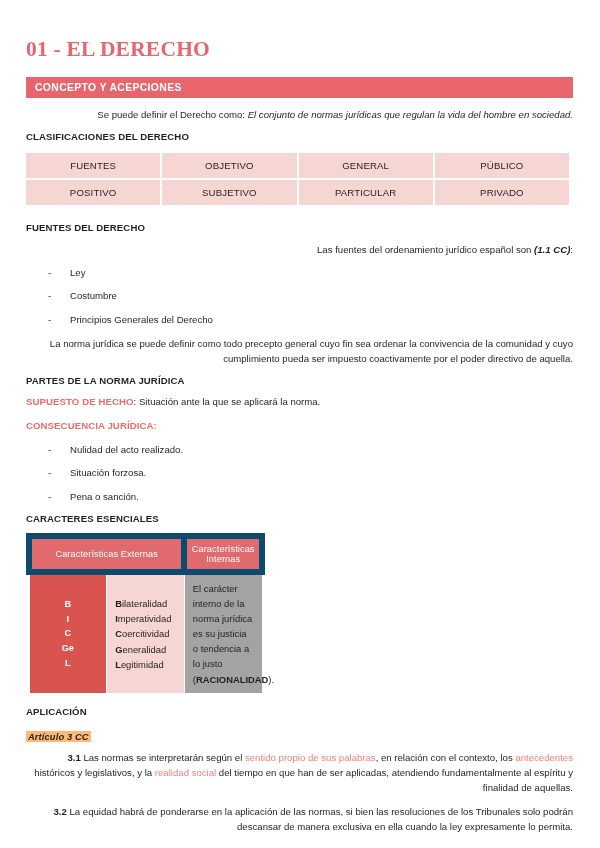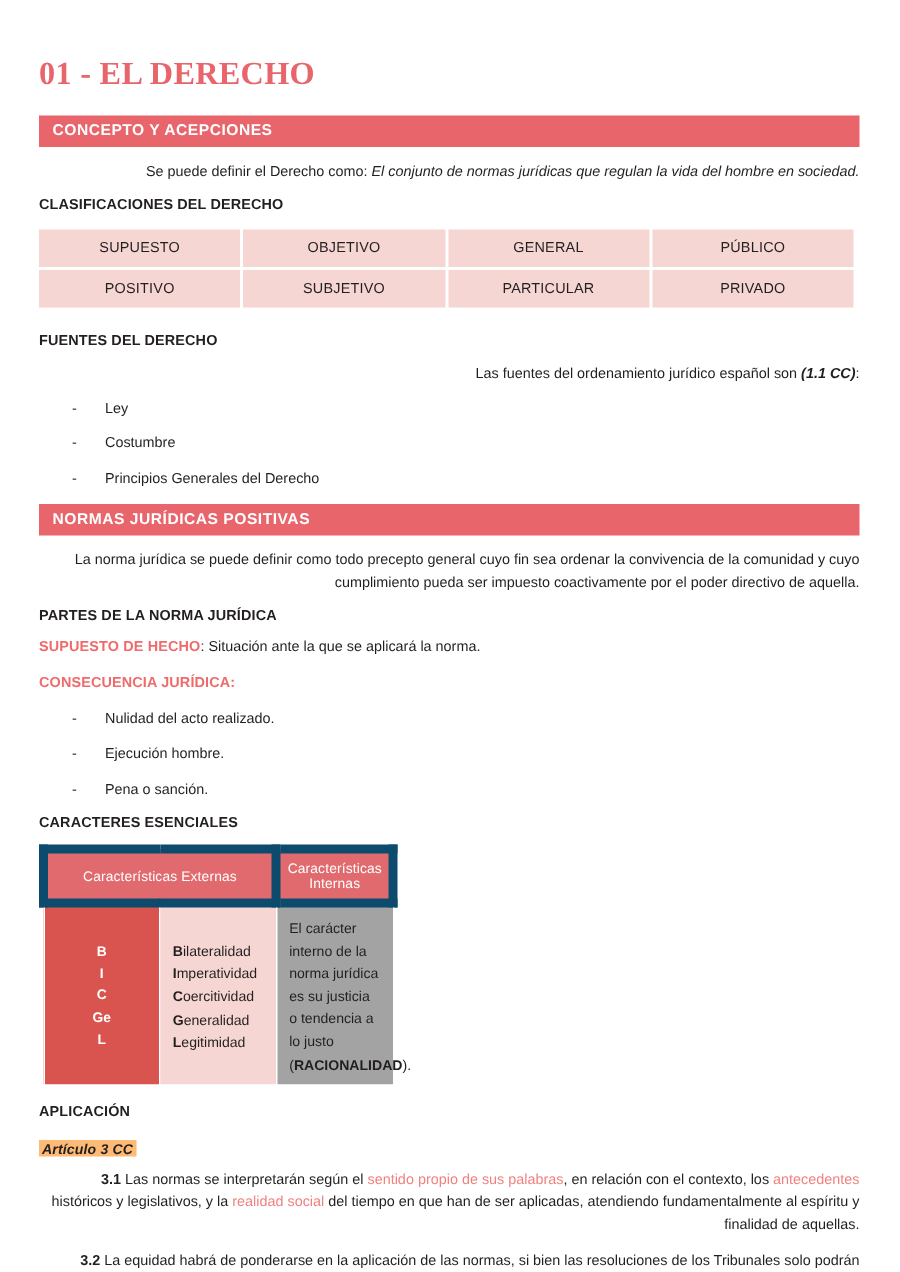--- a/index.html
+++ b/index.html
@@ -175,21 +175,21 @@
 
   <div class="banner">CONCEPTO Y ACEPCIONES</div>
 
   <p class="body"><span>Se puede definir el Derecho como:</span> <span class="italic">El conjunto de normas jurídicas que regulan la vida del hombre en sociedad.</span></p>
 
   <div class="sub-head">CLASIFICACIONES DEL DERECHO</div>
 
   <table class="class-table">
     <tbody>
       <tr>
-        <td>SUPUESTO</td>
+        <td>FUENTES</td>
         <td>OBJETIVO</td>
         <td>GENERAL</td>
         <td>PÚBLICO</td>
       </tr>
       <tr>
         <td>POSITIVO</td>
         <td>SUBJETIVO</td>
         <td>PARTICULAR</td>
         <td>PRIVADO</td>
       </tr>
@@ -201,33 +201,32 @@
   <div class="sub-head">FUENTES DEL DERECHO</div>
 
   <p class="body"><span>Las fuentes del ordenamiento jurídico español son</span> <span class="italic bold">(1.1 CC)</span><span>:</span></p>
 
   <ul class="dash">
     <li>Ley</li>
     <li>Costumbre</li>
     <li>Principios Generales del Derecho</li>
   </ul>
 
-  <div class="banner">NORMAS JURÍDICAS POSITIVAS</div>
 
   <p class="body">La norma jurídica se puede definir como todo precepto general cuyo fin sea ordenar la convivencia de la comunidad y cuyo cumplimiento pueda ser impuesto coactivamente por el poder directivo de aquella.</p>
 
   <div class="sub-head">PARTES DE LA NORMA JURÍDICA</div>
 
   <p class="red-line"><span class="red-head">SUPUESTO DE HECHO</span><span>: Situación ante la que se aplicará la norma.</span></p>
 
   <p class="red-line"><span class="red-head">CONSECUENCIA JURÍDICA:</span></p>
 
   <ul class="dash">
     <li>Nulidad del acto realizado.</li>
-    <li>Ejecución hombre.</li>
+    <li>Situación forzosa.</li>
     <li>Pena o sanción.</li>
   </ul>
 
   <div class="sub-head">CARACTERES ESENCIALES</div>
 
   <table class="carac">
     <thead>
       <tr>
         <th colspan="2">Características Externas</th>
         <th>Características Internas</th>

